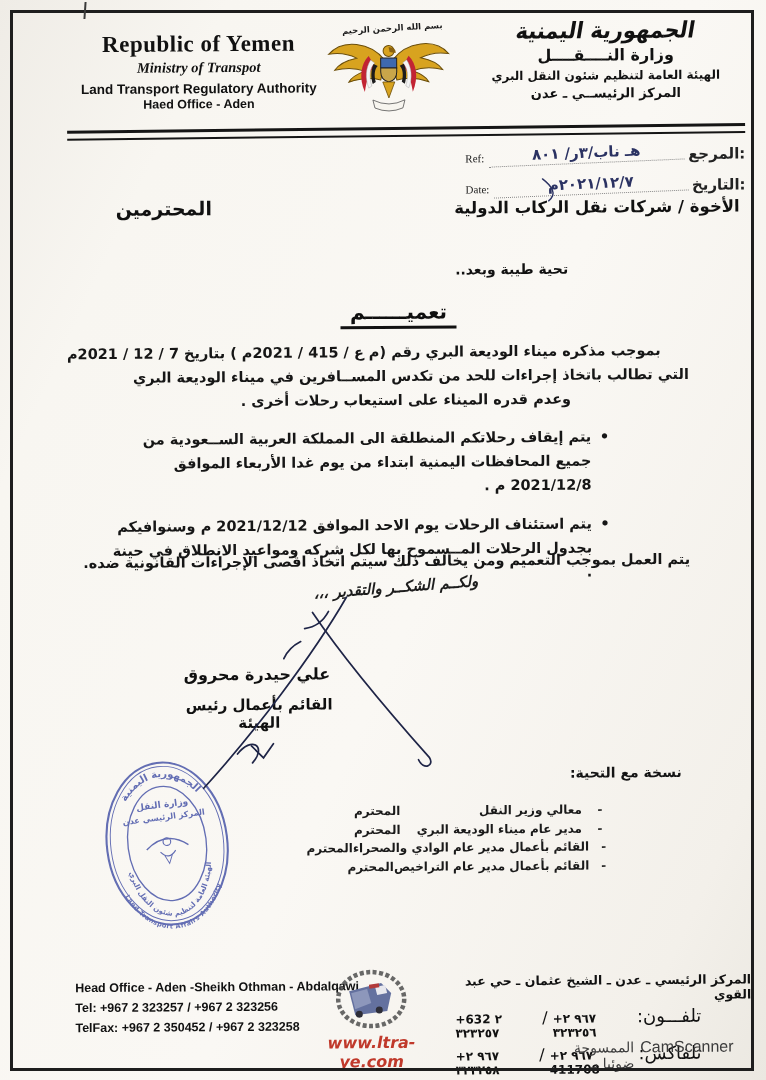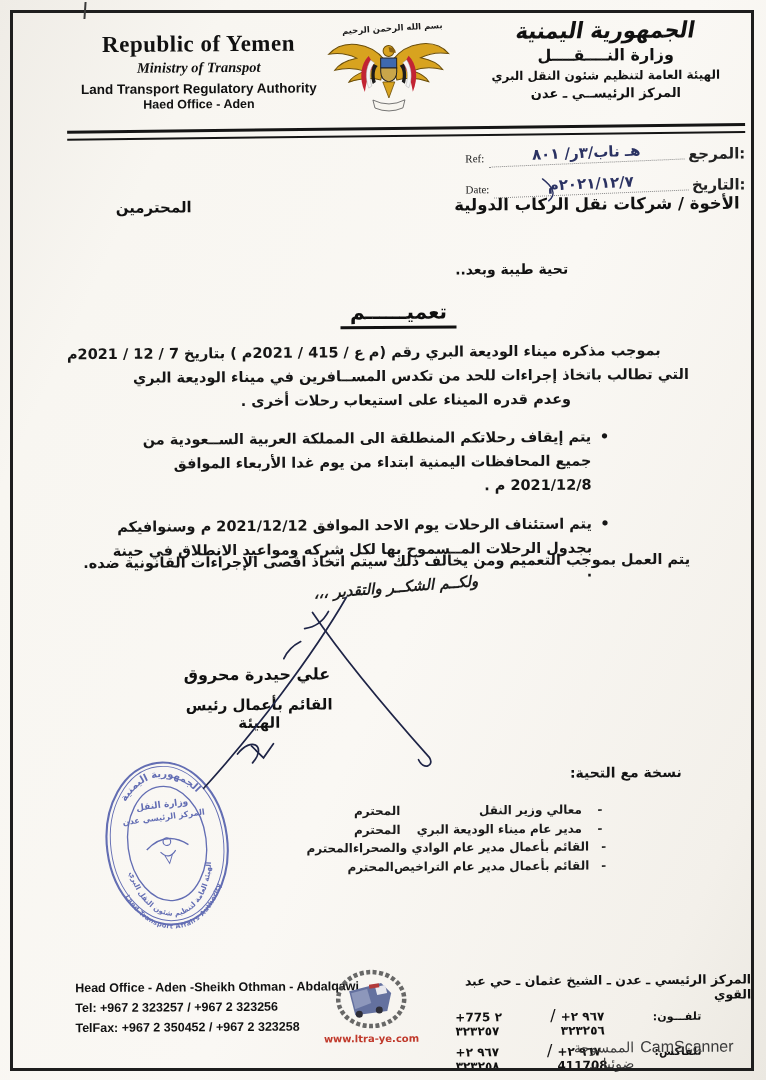--- a/index.html
+++ b/index.html
@@ -31,21 +31,21 @@
   .refrow{display:flex;align-items:flex-end;height:26px;}
   .refrow .en{font-family:"Liberation Serif",serif;font-size:11px;color:#222;}
   .refrow .val{flex:1;border-bottom:1.5px dotted #8a8a8a;text-align:center;
                color:#2b3262;font-size:15px;font-weight:600;transform:rotate(-2deg);
                padding-bottom:1px;margin:0 4px;white-space:nowrap;}
   .refrow .arl{font-size:15px;font-weight:800;}
   
   .addr{left:118px;top:196px;width:624px;display:flex;direction:rtl;
         justify-content:space-between;align-items:baseline;color:#111;}
   .addr .to{font-size:16.5px;font-weight:900;}
-  .addr .hon{font-size:15px;font-weight:900;}
+  .addr .hon{font-size:19px;font-weight:900;}
   .greet{left:420px;top:262px;width:150px;text-align:right;font-size:14px;font-weight:800;color:#111;}
   .tameem{left:342px;top:300px;width:116px;text-align:center;font-size:20px;font-weight:900;
           color:#0f0f0f;border-bottom:3.5px solid #111;padding-bottom:2px;}
   
   .bodyline{font-size:14.5px;font-weight:700;color:#161616;line-height:24px;
             text-align:right;white-space:nowrap;}
   .intro{left:84px;top:340px;width:606px;}
   .ind1{padding-right:28px;} .ind3{padding-right:118px;}
   .bullets{left:108px;top:426px;width:500px;}
   .bullet{position:relative;padding-right:16px;margin-bottom:15px;font-size:14.5px;
@@ -64,26 +64,26 @@
   .ccrow .dash{width:12px;text-align:center;font-weight:700;font-size:12px;}
   .ccrow .nm{flex:1;text-align:right;padding-right:12px;font-size:12px;font-weight:700;white-space:nowrap;}
   .ccrow .hn{font-size:12px;font-weight:700;}
   
   .stamp{left:98px;top:756px;width:134px;height:172px;transform:rotate(-7deg);opacity:.82;}
   .ink{pointer-events:none;}
   
   .ft-en{left:72px;top:976px;width:286px;font-family:"Liberation Sans",sans-serif;
          font-size:12.5px;font-weight:700;color:#111;line-height:1.6;}
   .ft-logo{left:326px;top:968px;width:84px;height:66px;}
-  .ft-web{left:320px;top:1033px;width:96px;text-align:center;font-size:10px;font-weight:700;
-          color:#c0392b;}
+  .ft-web{left:320px;top:1033px;width:96px;text-align:center;font-size:16px;font-weight:700;
+          font-style:italic;color:#c0392b;}
   .ft-ar{left:452px;top:974px;width:296px;color:#111;}
   .ft-ar .adr{font-size:12.5px;font-weight:800;text-align:right;}
   .ft-ar .trow{display:flex;direction:rtl;align-items:baseline;margin-top:3px;padding-right:50px;gap:5px;}
-  .ft-ar .lbl{font-size:11px;font-weight:700;}
+  .ft-ar .lbl{font-size:18px;font-weight:400;}
   .ft-ar .num{font-size:12px;font-weight:700;direction:ltr;unicode-bidi:isolate;}
   .scan{left:540px;top:1040px;width:190px;display:flex;direction:ltr;justify-content:center;
         align-items:baseline;gap:6px;color:#3c3c3c;}
   .scan .a{font-size:14px;}
   .scan .c{font-size:16px;font-family:"Liberation Sans",sans-serif;}
 </style>
 </head>
 <body>
 
 <div class="page">
@@ -267,21 +267,21 @@
       </svg>
     </div>
     <div class="abs ft-web">www.ltra-ye.com</div>
 
     <div class="abs ft-ar">
       <div class="adr ar">المركز الرئيسي ـ عدن ـ الشيخ عثمان ـ حي عبد القوي</div>
       <div class="trow">
         <span class="lbl">تلفـــون:</span>
         <span class="num">+٩٦٧ ٢ ٣٢٣٢٥٦</span>
         <span>/</span>
-        <span class="num">+775 ٢ ٣٢٣٢٥٧</span>
+        <span class="num">+632 ٢ ٣٢٣٢٥٧</span>
       </div>
       <div class="trow">
         <span class="lbl">تلفاكس:</span>
         <span class="num">+٩٦٧ ٢ 411708</span>
         <span>/</span>
         <span class="num">+٩٦٧ ٢ ٣٢٣٢٥٨</span>
       </div>
     </div>
 
     <div class="abs scan">

